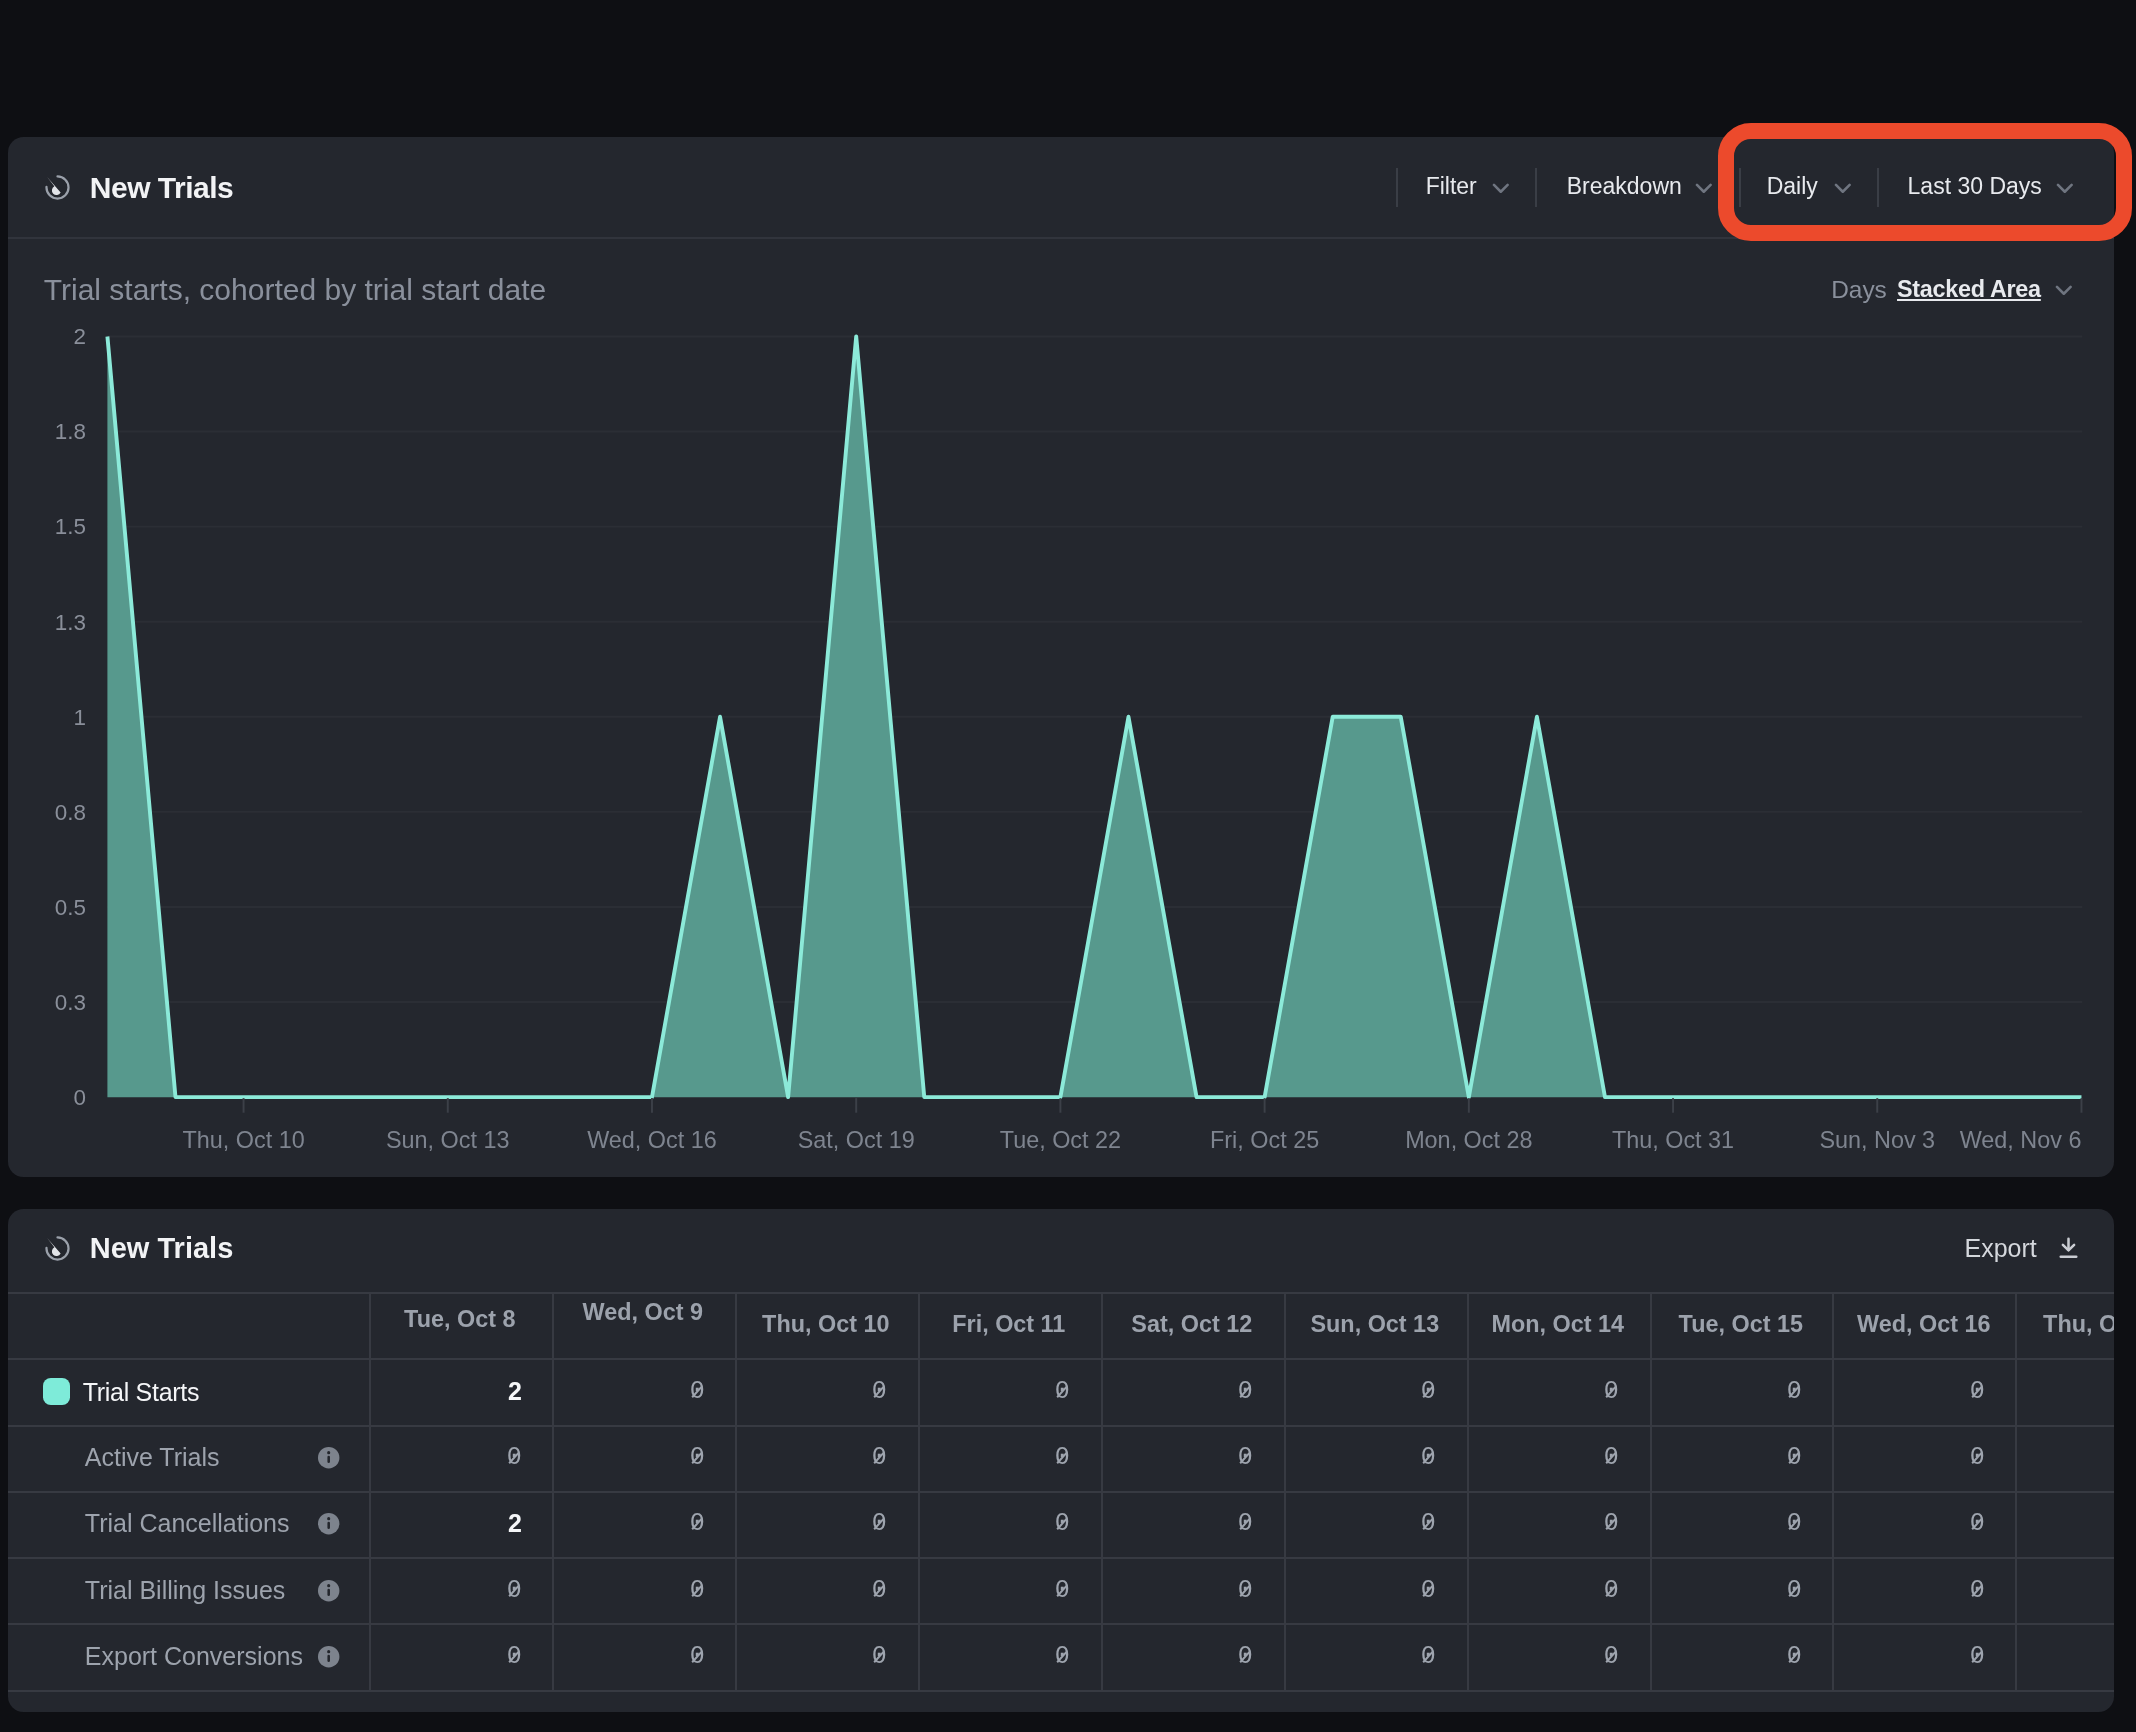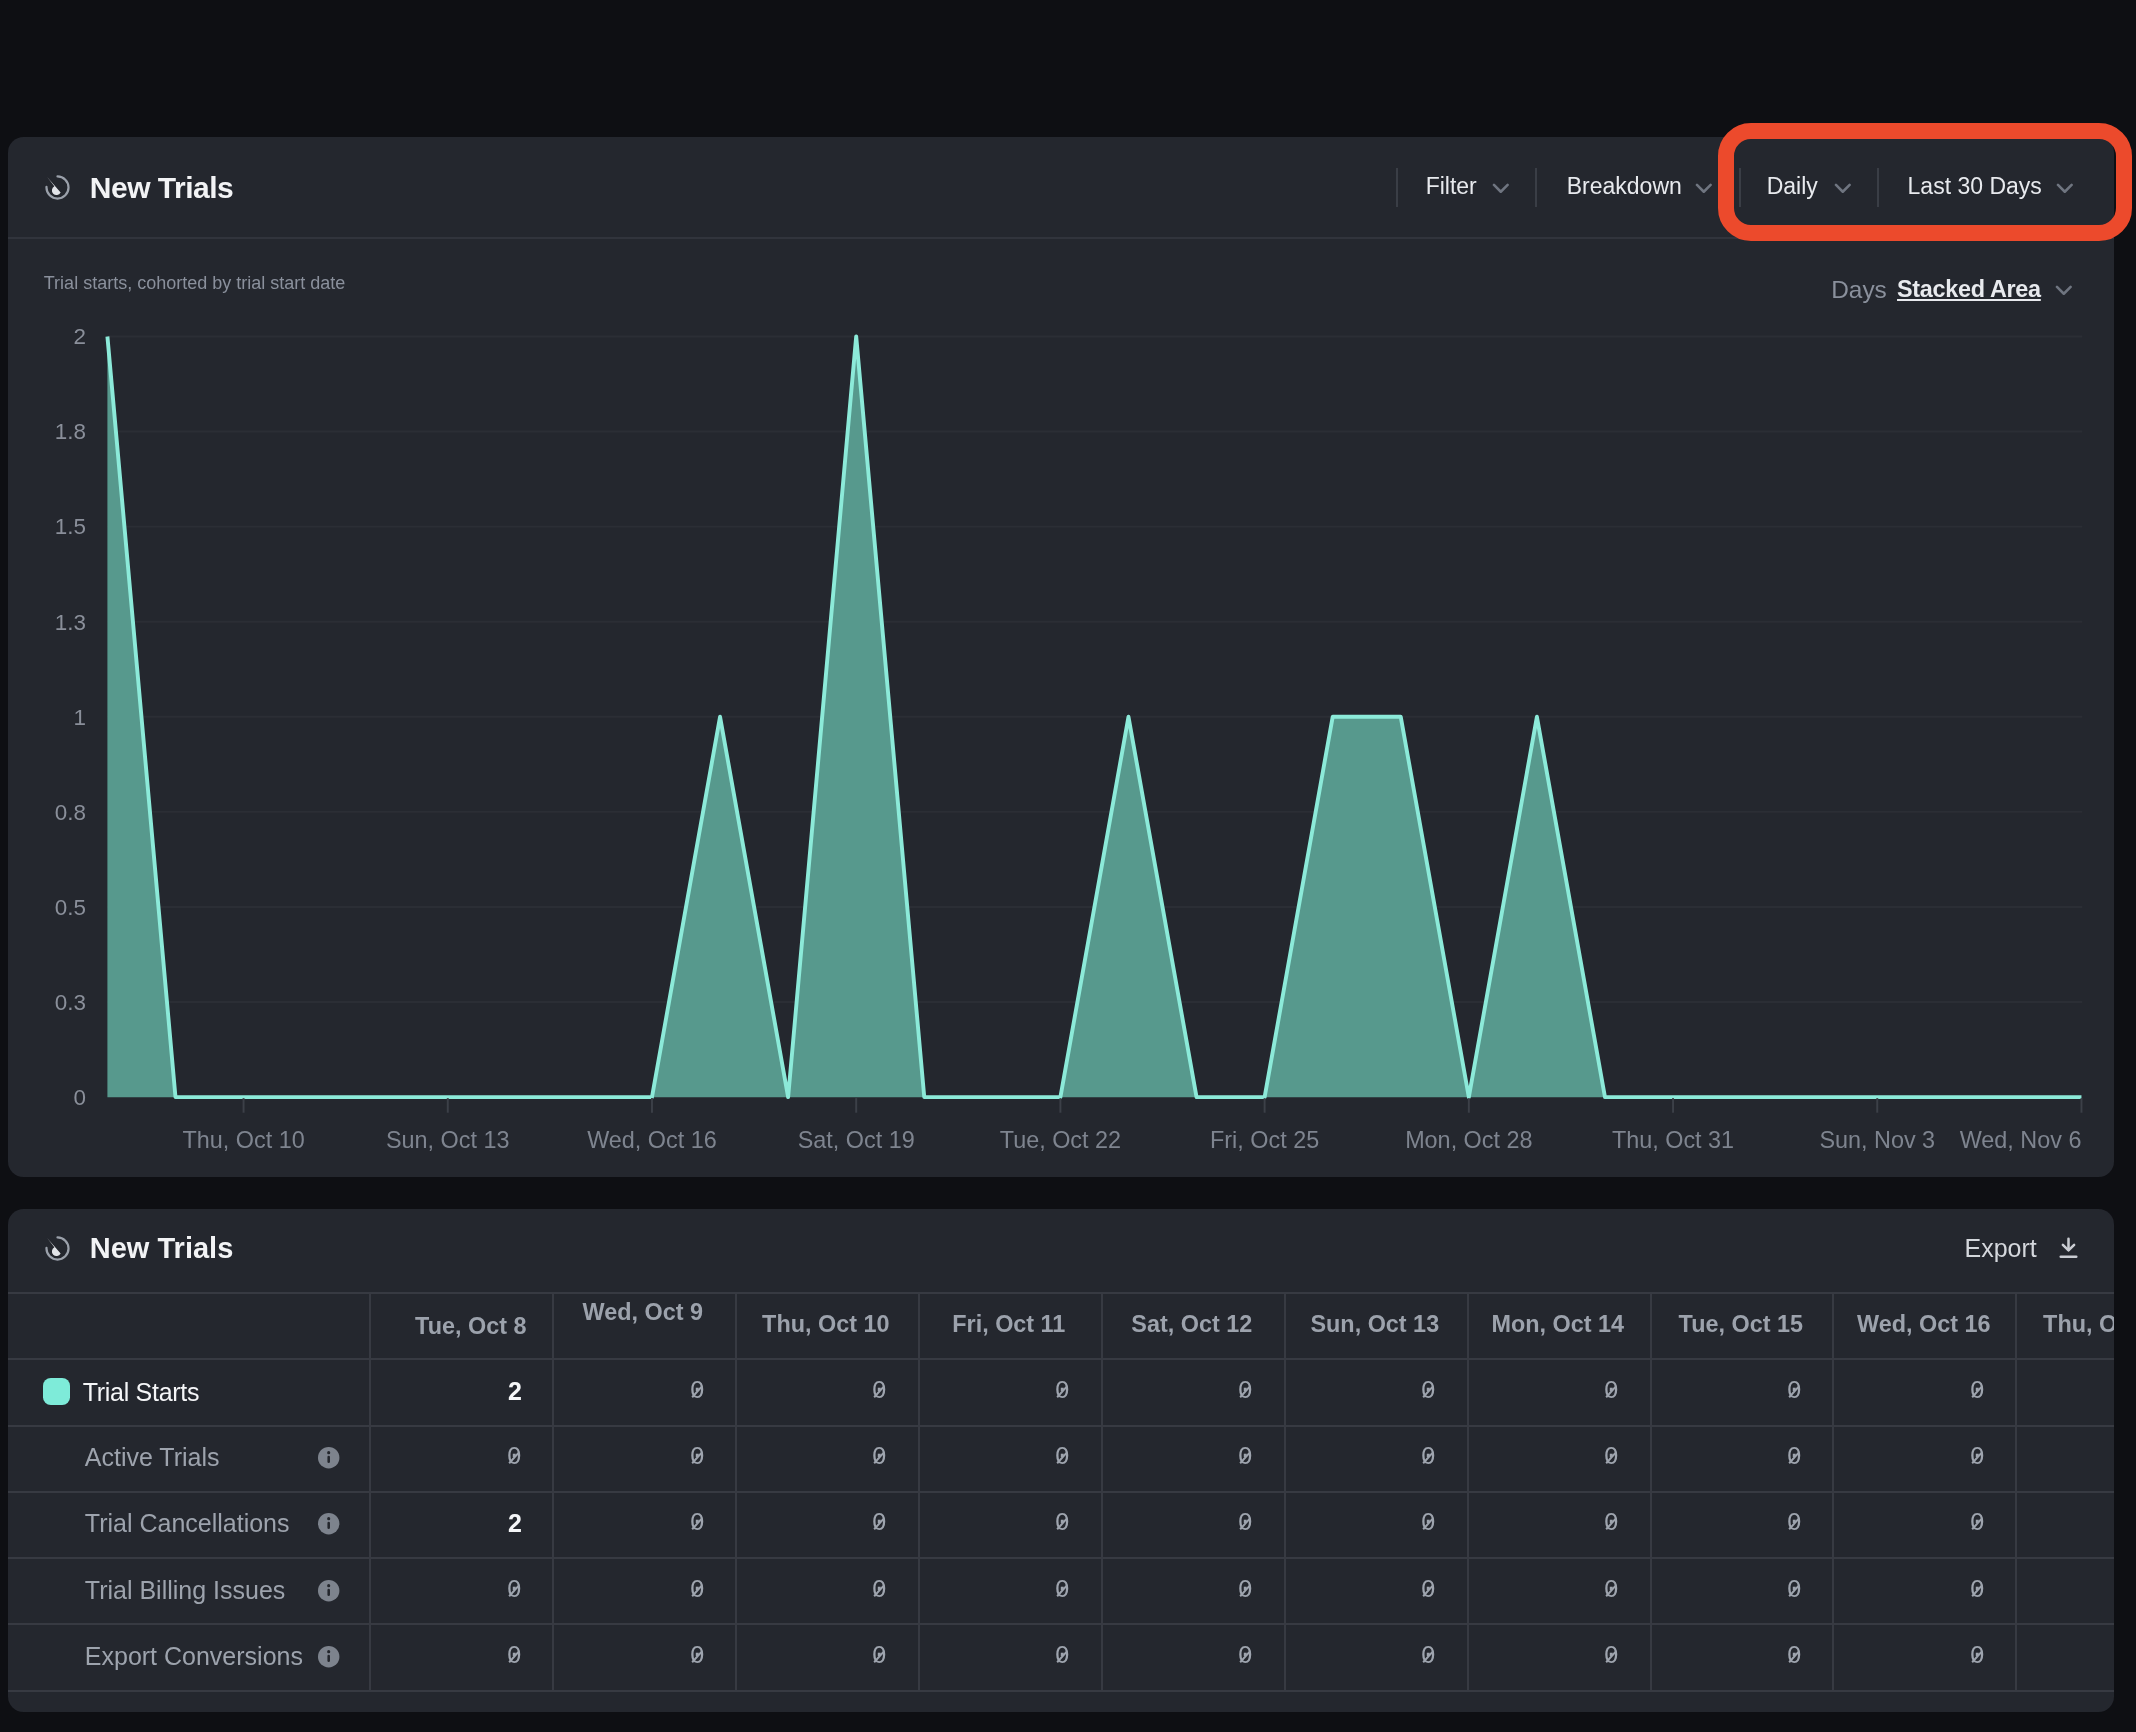--- a/index.html
+++ b/index.html
@@ -53,21 +53,21 @@
       </svg>
     <svg class="abs chev" style="left:1687px;top:46px;" width="17.6" height="11.7" viewBox="0 0 18 12">
         <path d="M2 2l7 7 7-7" fill="none" stroke="#6f7580" stroke-width="2.6" stroke-linecap="round" stroke-linejoin="round"></path>
       </svg>
     <svg class="abs chev" style="left:1826px;top:46px;" width="17.6" height="11.7" viewBox="0 0 18 12">
         <path d="M2 2l7 7 7-7" fill="none" stroke="#6f7580" stroke-width="2.6" stroke-linecap="round" stroke-linejoin="round"></path>
       </svg>
     <svg class="abs chev" style="left:2048px;top:46px;" width="17.6" height="11.7" viewBox="0 0 18 12">
         <path d="M2 2l7 7 7-7" fill="none" stroke="#6f7580" stroke-width="2.6" stroke-linecap="round" stroke-linejoin="round"></path>
       </svg>
-    <div class="abs graytx" style="left:36px; top:136px; font-size:18px;">Trial starts, cohorted by trial start date</div>
+    <div class="abs graytx" style="left:36px; top:136px; font-size:30px;">Trial starts, cohorted by trial start date</div>
     <div class="abs graytx" style="left:1879px; top:139px; font-size:24.4px; transform:translateX(-100%);">Days</div>
     <div class="abs" style="left:2033px; top:139px; font-size:23.4px; font-weight:700; color:#e8eaee; transform:translateX(-100%); white-space:nowrap; letter-spacing:-0.3px;text-decoration:underline;">Stacked Area</div>
     <svg class="abs chev" style="left:2047px;top:148px;" width="17.6" height="11.7" viewBox="0 0 18 12">
         <path d="M2 2l7 7 7-7" fill="none" stroke="#6f7580" stroke-width="2.6" stroke-linecap="round" stroke-linejoin="round"></path>
       </svg>
   </div>
 
   <div class="card" id="card2">
     <svg class="abs" style="left:35px;top:25px;" width="29" height="29" viewBox="0 0 30 30">
       <circle cx="15" cy="15" r="11.4" fill="none" stroke="#9aa0aa" stroke-width="2.3" pathLength="100" stroke-dasharray="51 24" stroke-linecap="round"></circle>
@@ -94,21 +94,21 @@
     <div class="vline" style="left:544px;"></div>
     <div class="vline" style="left:727px;"></div>
     <div class="vline" style="left:910px;"></div>
     <div class="vline" style="left:1093px;"></div>
     <div class="vline" style="left:1276px;"></div>
     <div class="vline" style="left:1459px;"></div>
     <div class="vline" style="left:1642px;"></div>
     <div class="vline" style="left:1824px;"></div>
     <div class="vline" style="left:2007px;"></div>
 
-    <div class="colhead" style="left:452px; top:104px;margin-left:11px;">Tue, Oct 8</div>
+    <div class="colhead" style="left:452px; top:97px;">Tue, Oct 8</div>
     <div class="colhead" style="left:635px; top:90px;">Wed, Oct 9</div>
     <div class="colhead" style="left:818px; top:102px;">Thu, Oct 10</div>
     <div class="colhead" style="left:1001px; top:102px;">Fri, Oct 11</div>
     <div class="colhead" style="left:1184px; top:102px;">Sat, Oct 12</div>
     <div class="colhead" style="left:1367px; top:102px;">Sun, Oct 13</div>
     <div class="colhead" style="left:1550px; top:102px;">Mon, Oct 14</div>
     <div class="colhead" style="left:1733px; top:102px;">Tue, Oct 15</div>
     <div class="colhead" style="left:1916px; top:102px;">Wed, Oct 16</div>
     <div class="colhead" style="left:2099px; top:102px;">Thu, Oct 17</div>
 

